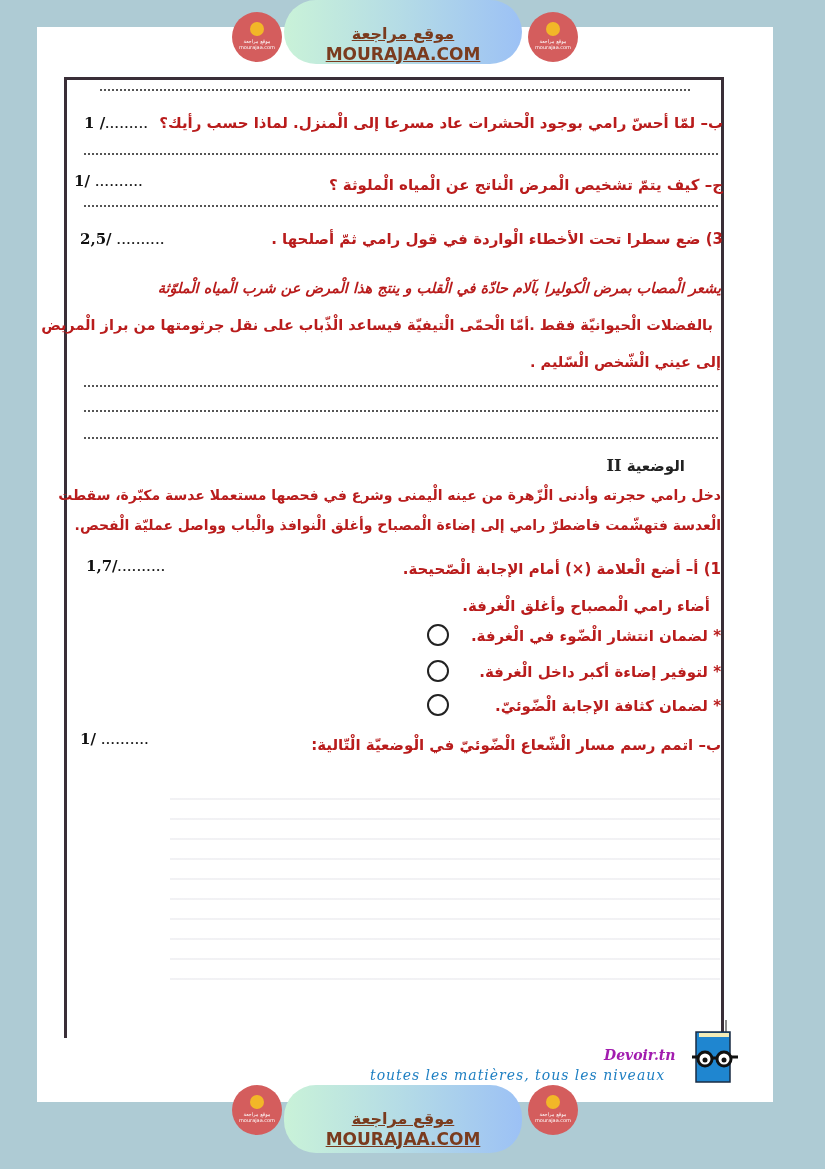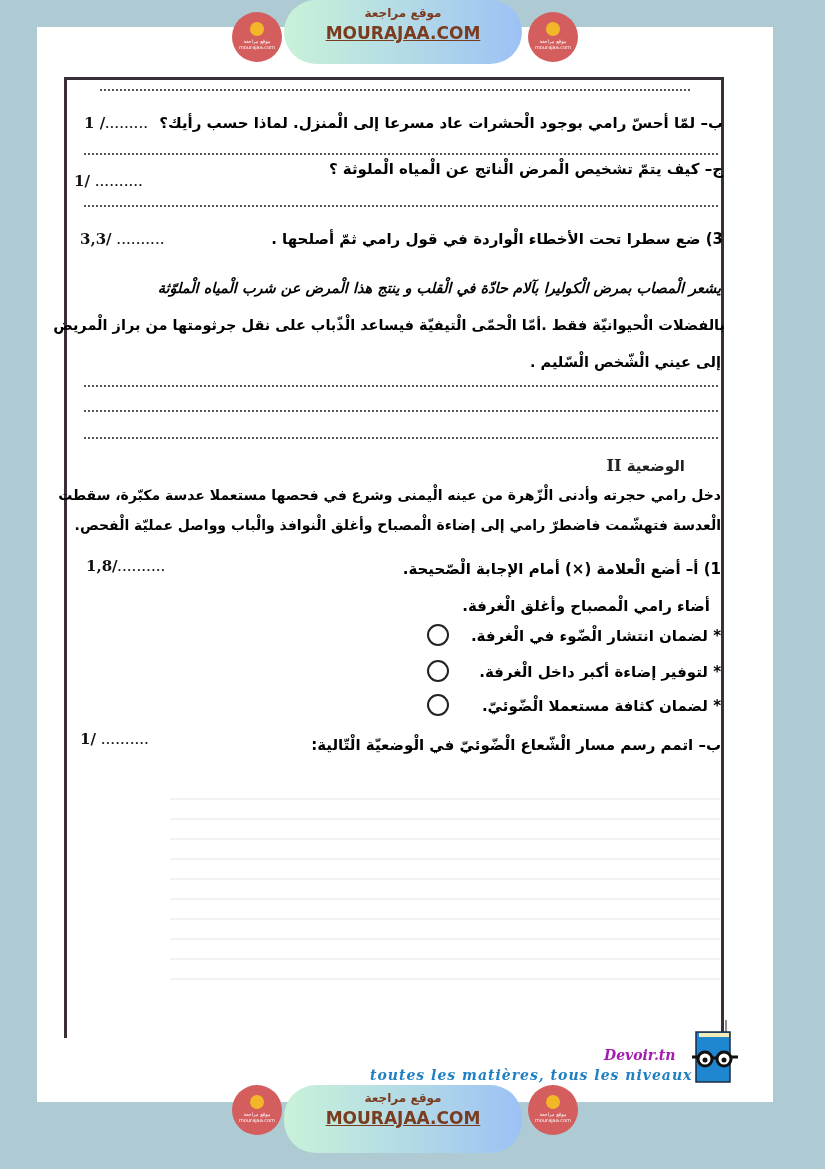--- a/index.html
+++ b/index.html
@@ -20,21 +20,21 @@
   .faded {
     position:absolute; left:170px; top:780px; width:550px; height:200px;
     background:repeating-linear-gradient(180deg, transparent 0 18px, rgba(150,150,170,0.18) 18px 20px);
     opacity:0.7;
   }
   .dots {
     position:absolute; height:0; border-top:2px dotted #555;
   }
   .line {
     position:absolute; direction:rtl; text-align:right; white-space:nowrap;
-    font-family:"DejaVu Sans", sans-serif; font-weight:bold; color:#000000;
+    font-family:"DejaVu Sans", sans-serif; font-weight:bold; color:#b91c1c;
     font-size:15px;
   }
   .score {
     position:absolute; font-family:"DejaVu Serif", serif; font-weight:bold;
     color:#111; font-size:15px; white-space:nowrap;
   }
   .score .d { font-size:11px; letter-spacing:1px; }
   .circle {
     position:absolute; width:18px; height:18px; border:2px solid #222; border-radius:50%;
   }
@@ -42,22 +42,22 @@
     position:absolute; direction:rtl; font-weight:bold; font-size:15px; color:#222;
   }
   .section-title .roman { font-family:"DejaVu Serif", serif; font-size:16px; }
   
   .banner {
     position:absolute; width:238px; height:64px; border-radius:32px;
     background:linear-gradient(90deg,#c9f2d8 0%,#b4dbe6 50%,#9cc1f5 100%);
     text-align:center;
   }
   .banner .ar {
-    display:block; font-weight:bold; font-size:12px; color:#7a3b1e; 
-    direction:rtl; margin-top:4px; line-height:18px;
+    display:block; font-weight:bold; font-size:16px; color:#7a3b1e; text-decoration:underline;
+    direction:rtl; margin-top:25px; line-height:18px;
   }
   .banner .en {
     display:block; font-weight:bold; font-size:17px; color:#7a3b1e; text-decoration:underline;
     line-height:22px;
   }
   .badge {
     position:absolute; width:50px; height:50px; border-radius:50%; background:#d45d5d;
     text-align:center; color:#fff;
   }
   .badge .dot {
@@ -65,21 +65,21 @@
     margin:10px auto 2px auto;
   }
   .badge .t { display:block; font-size:5px; line-height:6px; }
   
   .devoir-name {
     position:absolute; left:604px; top:1047px; font-family:"DejaVu Serif", serif;
     font-weight:bold; font-style:italic; font-size:14px; color:#a21caf;
   }
   .devoir-tag {
     position:absolute; left:370px; top:1067px; font-family:"DejaVu Serif", serif;
-    font-style:italic; font-size:14px; color:#1e7fc2; letter-spacing:1px;font-weight:bold;
+    font-style:italic; font-size:14px; color:#1e7fc2; letter-spacing:1px;
   }
   .devoir-logo { position:absolute; left:690px; top:1020px; width:50px; height:66px; }
 </style>
 </head>
 <body>
 
 <div class="paper"></div>
 
 <div class="badge" style="left:232px; top:12px;">
   <span class="dot"></span>
@@ -102,55 +102,55 @@
 <div class="dots" style="left:84px; top:205px; width:634px;"></div>
 <div class="dots" style="left:84px; top:385px; width:634px;"></div>
 <div class="dots" style="left:84px; top:410px; width:634px;"></div>
 <div class="dots" style="left:84px; top:437px; width:634px;"></div>
 
 <div class="line" style="right:102px; top:114px; font-size:15px;">ب– لمّا أحسّ رامي بوجود الْحشرات عاد مسرعا إلى الْمنزل. لماذا حسب رأيك؟</div>
 <div class="score" style="left:84px; top:114px;">
   <span>1 /</span><span class="d">.........</span>
 </div>
 
-<div class="line" style="right:102px; top:160px;">ج– كيف يتمّ تشخيص الْمرض الْناتج عن الْمياه الْملوثة ؟</div>
+<div class="line" style="right:102px; top:176px;">ج– كيف يتمّ تشخيص الْمرض الْناتج عن الْمياه الْملوثة ؟</div>
 <div class="score" style="left:74px; top:172px;">
   <span>1/</span> <span class="d">..........</span>
 </div>
 
 <div class="line" style="right:102px; top:230px;">
   <span>3)</span>
   <span>ضع سطرا تحت الأخطاء الْواردة في قول رامي ثمّ أصلحها .</span>
 </div>
 <div class="score" style="left:80px; top:230px;">
-  <span>3,3/</span> <span class="d">..........</span>
+  <span>2,5/</span> <span class="d">..........</span>
 </div>
 <div class="line" style="right:104px; top:280px; font-size:14.5px;font-style:italic;">يشعر الْمصاب بمرض الْكوليرا بآلام حادّة في الْقلب و ينتج هذا الْمرض عن شرب الْمياه الْملوّثة</div>
-<div class="line" style="right:100px; top:317px; font-size:14.5px;">بالفضلات الْحيوانيّة فقط .أمّا الْحمّى الْتيفيّة فيساعد الْذّباب على نقل جرثومتها من براز الْمريض</div>
+<div class="line" style="right:112px; top:317px; font-size:14.5px;">بالفضلات الْحيوانيّة فقط .أمّا الْحمّى الْتيفيّة فيساعد الْذّباب على نقل جرثومتها من براز الْمريض</div>
 <div class="line" style="right:104px; top:354px; font-size:14.5px;">إلى عيني الْشّخص الْسّليم .</div>
 
 <div class="section-title" style="right:140px; top:456px;">
   <span>الوضعية</span>
   <span class="roman">II</span>
 </div>
 <div class="line" style="right:104px; top:487px; font-size:14px;">دخل رامي حجرته وأدنى الْزّهرة من عينه الْيمنى وشرع في فحصها مستعملا عدسة مكبّرة، سقطت</div>
 <div class="line" style="right:104px; top:517px; font-size:14px;">الْعدسة فتهشّمت فاضطرّ رامي إلى إضاءة الْمصباح وأغلق الْنوافذ والْباب وواصل عمليّة الْفحص.</div>
 
 <div class="line" style="right:104px; top:560px;">1) أ– أضع الْعلامة (×) أمام الإجابة الْصّحيحة.</div>
 <div class="score" style="left:86px; top:557px;">
-  <span>1,8/</span><span class="d">..........</span>
+  <span>1,7/</span><span class="d">..........</span>
 </div>
 
 <div class="line" style="right:115px; top:597px;">أضاء رامي الْمصباح وأغلق الْغرفة.</div>
 
 <div class="line" style="right:104px; top:627px;margin-left:25px;">* لضمان انتشار الْضّوء في الْغرفة.</div>
 <div class="circle" style="left:427px; top:624px;"></div>
 <div class="line" style="right:104px; top:663px;">* لتوفير إضاءة أكبر داخل الْغرفة.</div>
 <div class="circle" style="left:427px; top:660px;"></div>
-<div class="line" style="right:104px; top:697px;">* لضمان كثافة مستعملا الْضّوئيّ.</div>
+<div class="line" style="right:104px; top:697px;">* لضمان كثافة الإجابة الْضّوئيّ.</div>
 <div class="circle" style="left:427px; top:694px;"></div>
 
 <div class="line" style="right:104px; top:736px;">ب– اتمم رسم مسار الْشّعاع الْضّوئيّ في الْوضعيّة الْتّالية:</div>
 <div class="score" style="left:80px; top:730px;">
   <span>1/</span> <span class="d">..........</span>
 </div>
 
 <div class="devoir-name">Devoir.tn</div>
 <div class="devoir-tag">toutes les matières, tous les niveaux</div>
 <svg class="devoir-logo" viewBox="0 0 50 66">

